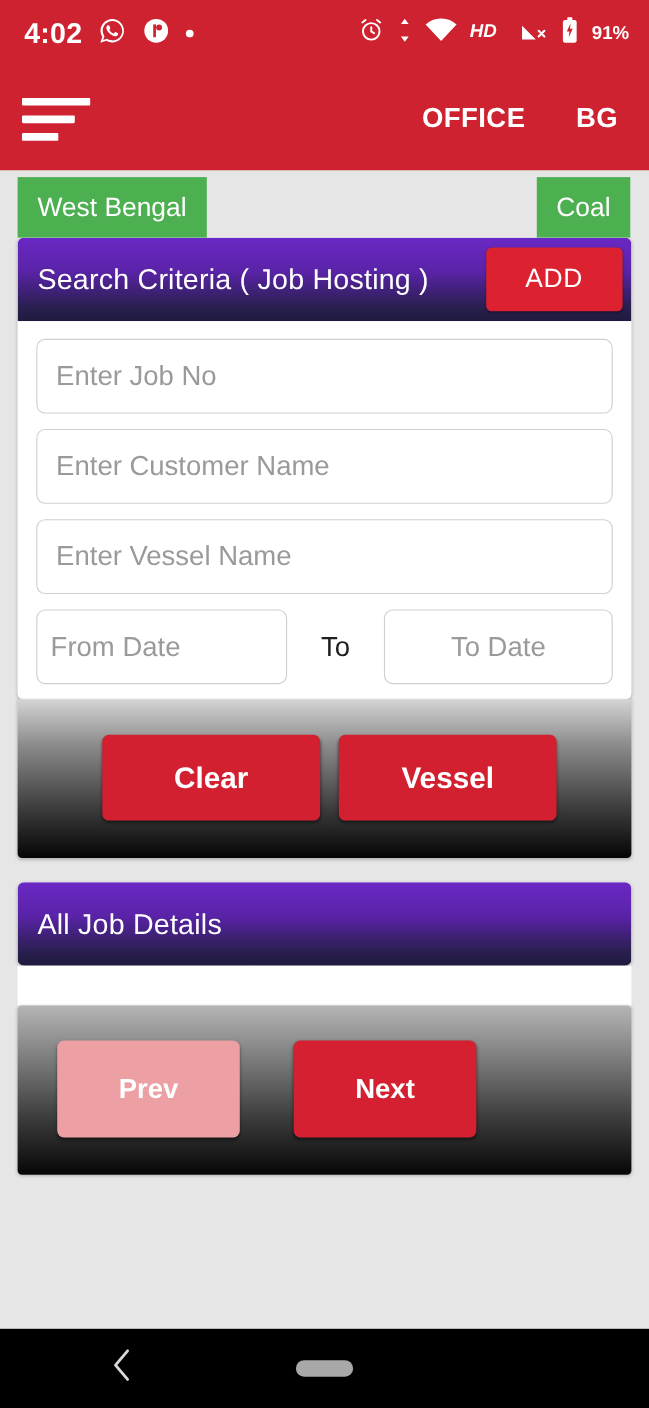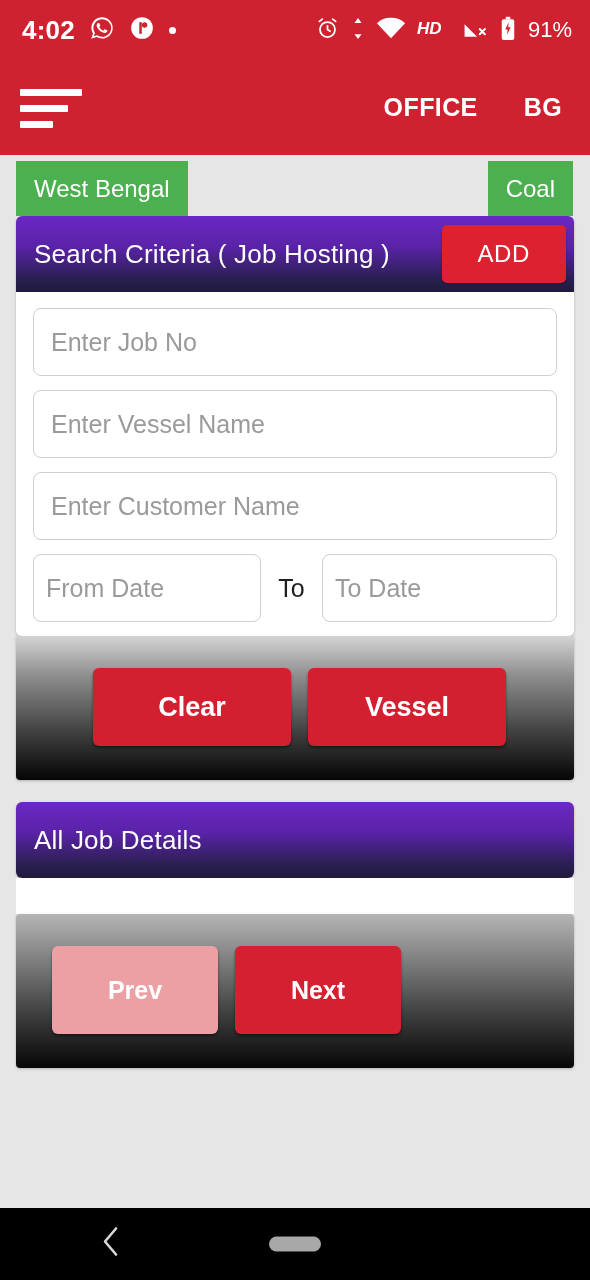--- a/index.html
+++ b/index.html
@@ -13,21 +13,21 @@
 
   
   .statusbar{
     height:60px; background:#cf2230;
     display:flex; align-items:center; justify-content:space-between;
     padding:0 18px 0 22px; color:#fff;
   }
   .sb-left{ display:flex; align-items:center; gap:14px; }
   .sb-time{ font-size:26px; font-weight:700; letter-spacing:.2px; }
   .sb-right{ display:flex; align-items:center; gap:11px; }
-  .sb-batt-txt{ font-size:22px; font-weight:400; }
+  .sb-batt-txt{ font-size:17px; font-weight:700; }
   .ico{ display:block; }
   .dot-ico{ width:7px; height:7px; border-radius:50%; background:#fff; }
 
   
   .appbar{
     height:95px; background:#cf2230;
     display:flex; align-items:center; justify-content:space-between;
     padding:0 28px 0 20px;
   }
   .hamburger{ width:62px; display:flex; flex-direction:column; gap:9px; padding-top:2px;}
@@ -87,21 +87,21 @@
     padding:0 17px; margin-bottom:14px;
   }
   .ph{ color:#9a9a9a; font-size:25px; }
 
   .date-row{ display:flex; align-items:center; margin-bottom:0; }
   .date-field{
     height:68px; border:1px solid #cfcfcf; border-radius:8px;
     display:flex; align-items:center; padding:0 12px; background:#fff;
   }
   .date-from{ width:228px; }
-  .date-to{ width:235px; }
+  .date-to{ width:208px;justify-content:center; }
   .to-label{
     flex:1; text-align:center; color:#1f1f1f;
     font-size:25px; font-weight:400;
   }
 
   
   .action-bar{
     margin:0 16px;
     background:linear-gradient(to bottom,#d4d4d4 0%,#8d8d8d 28%,#3a3a3a 70%,#050505 100%);
     display:flex; align-items:center;
@@ -119,20 +119,21 @@
   .btn-clear{ width:198px; height:78px; margin-left:73px; }
   .btn-search{ width:198px; height:78px; margin-left:17px; }
 
   .pager-bar{
     margin:0 16px;
     background:linear-gradient(to bottom,#b5b5b5 0%,#8a8a8a 24%,#3d3d3d 66%,#060606 100%);
     display:flex; align-items:center;
     padding:32px 0 34px 0;
     border-radius:4px;
     box-shadow:0 1px 3px rgba(0,0,0,.22);
+    gap:32px;
   }
   .btn-prev{
     width:166px; height:88px; margin-left:36px;
     background:#eda0a4; font-size:25px;
   }
   .btn-next{
     width:166px; height:88px; margin-left:17px;
     background:#d42030; font-size:25px;
   }
 
@@ -239,24 +240,24 @@
 <div class="card">
   <div class="card-header">
     <div class="card-title">Search Criteria ( Job Hosting )</div>
     <div class="add-btn">ADD</div>
   </div>
   <div class="card-body">
     <div class="field">
       <span class="ph">Enter Job No</span>
     </div>
     <div class="field">
+      <span class="ph">Enter Customer Name</span>
+    </div>
+    <div class="field">
       <span class="ph">Enter Vessel Name</span>
-    </div>
-    <div class="field">
-      <span class="ph">Enter Customer Name</span>
     </div>
     <div class="date-row">
       <div class="date-field date-from">
         <span class="ph">From Date</span>
       </div>
       <div class="to-label">To</div>
       <div class="date-field date-to">
         <span class="ph">To Date</span>
       </div>
     </div>

